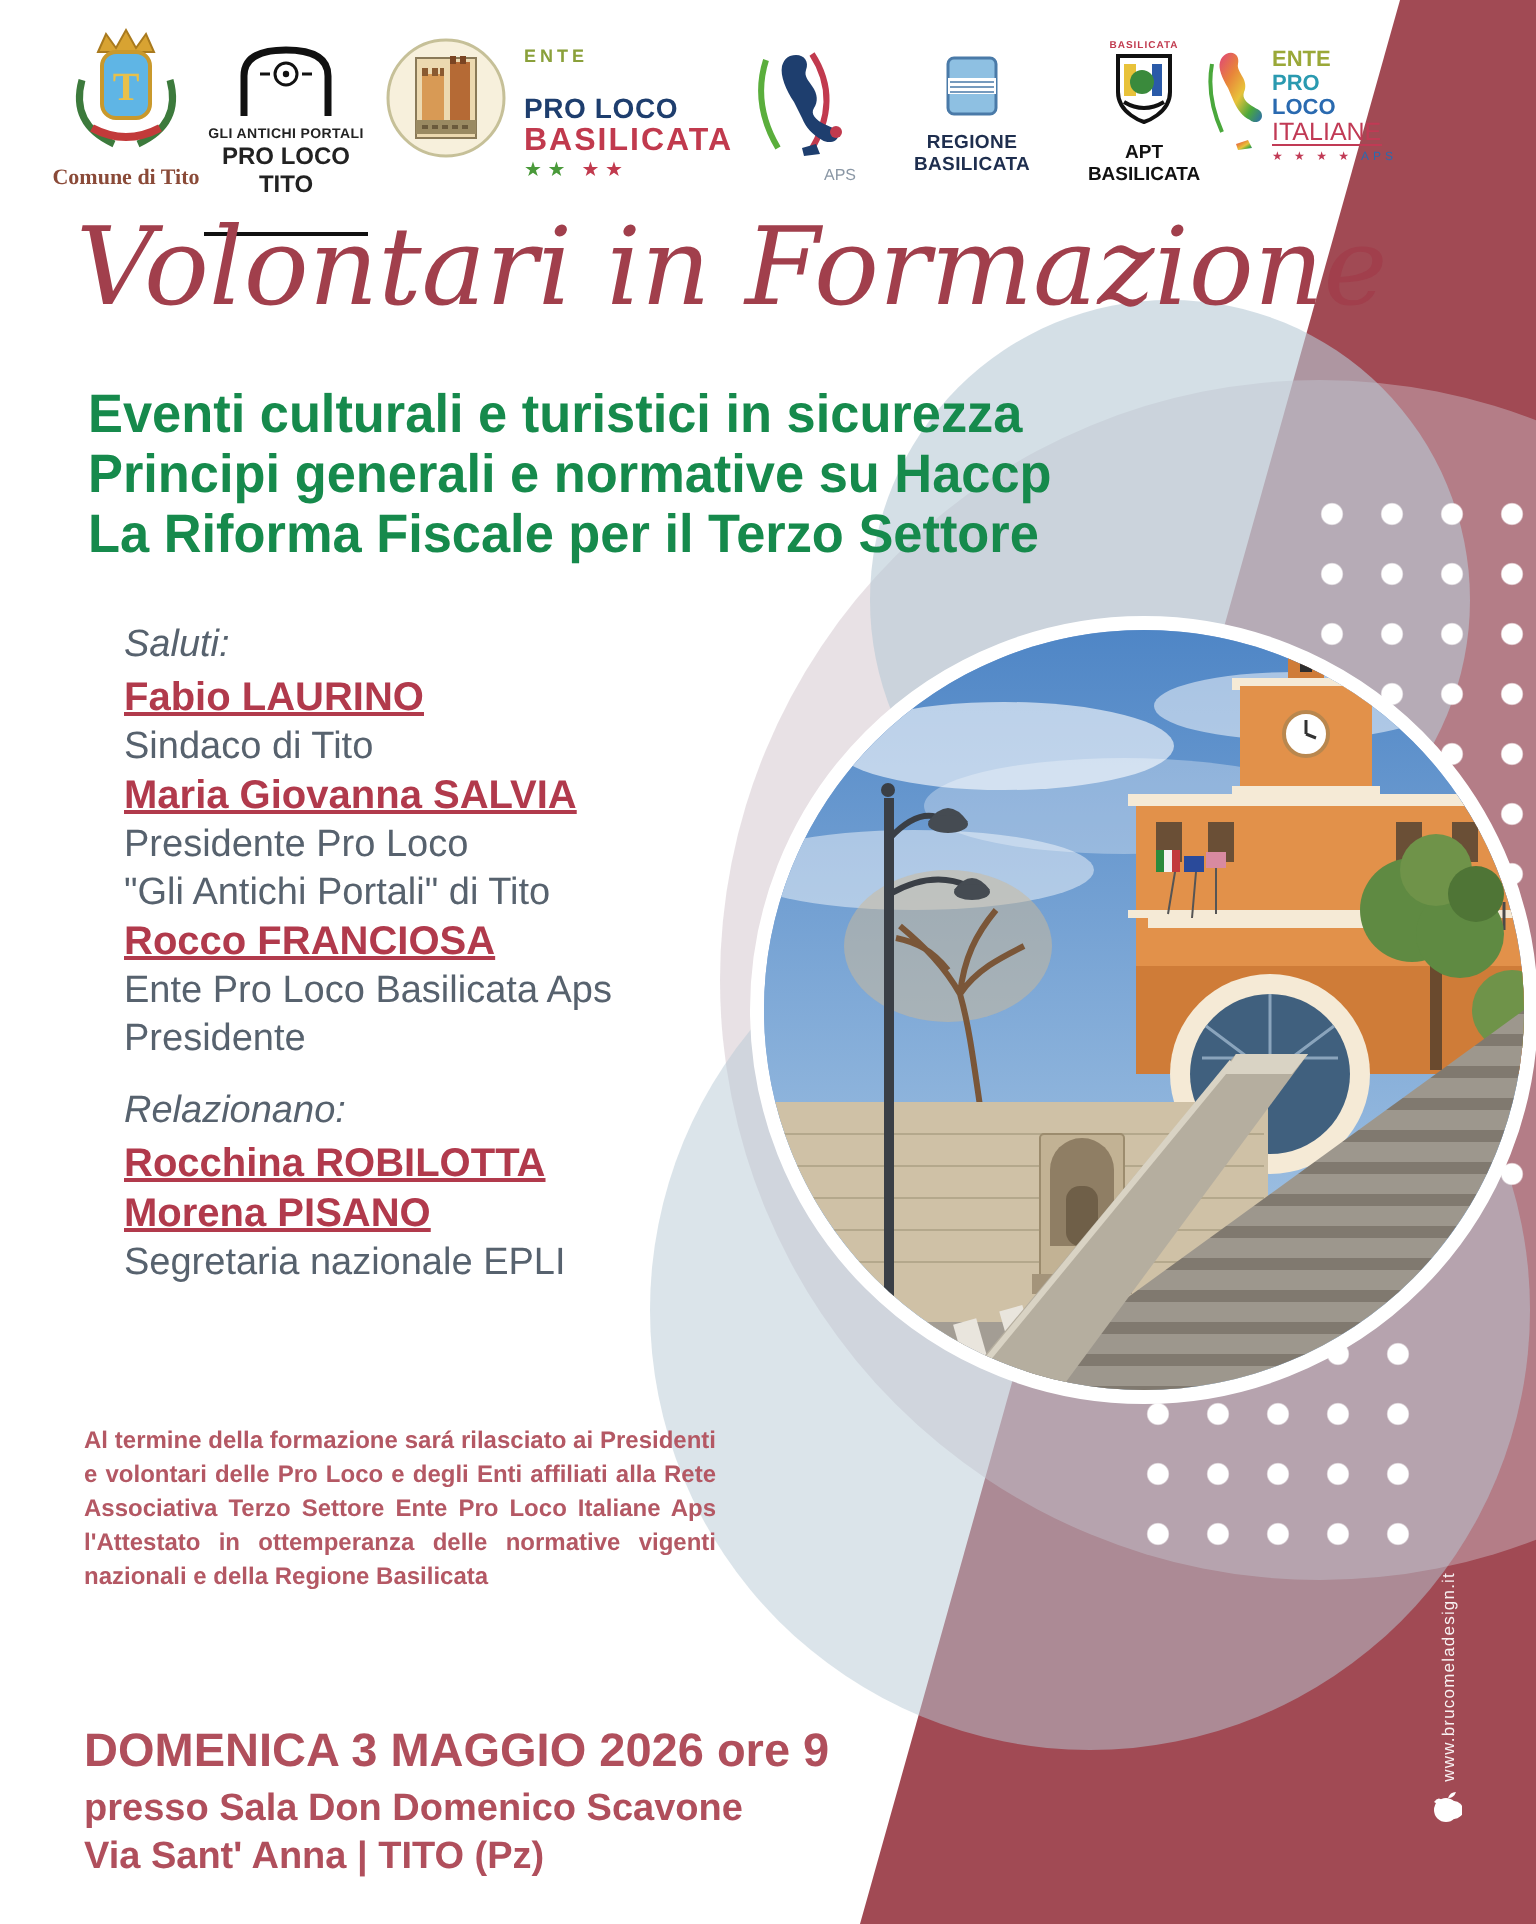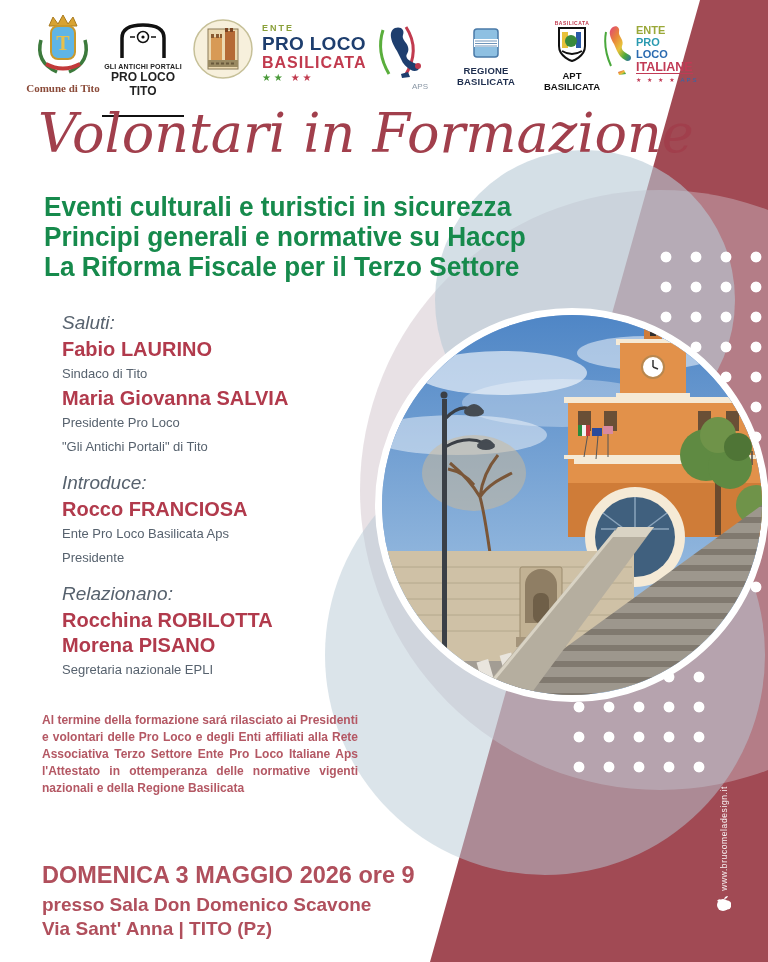--- a/index.html
+++ b/index.html
@@ -29,51 +29,51 @@
   .logo .cap{font-weight:800;}
   .lg-comune{left:20px;top:12px;width:86px;}
   .lg-comune .cap{font-family:"Liberation Serif",serif;font-weight:600;font-size:11px;color:#8a4a38;margin-top:2px;}
   .lg-arch{left:102px;top:22px;width:82px;}
   .lg-arch .t1{font-size:7px;font-weight:800;letter-spacing:.2px;margin-top:1px;}
   .lg-arch .t2{font-size:12px;font-weight:800;border-bottom:2px solid #111;display:inline-block;padding-bottom:17px;}
   .lg-emblem{left:188px;top:18px;width:70px;}
   .lg-epb{left:262px;top:24px;width:178px;display:flex;align-items:flex-start;}
   .lg-epb .txt{width:112px;text-align:left;line-height:1;}
   .lg-epb .ente{font-size:9px;font-weight:700;color:#8aa03a;letter-spacing:2px;}
-  .lg-epb .pl{font-size:19px;font-weight:700;color:#1e3e6e;letter-spacing:.3px;margin-top:1px;}
+  .lg-epb .pl{font-size:14px;font-weight:700;color:#1e3e6e;letter-spacing:.3px;margin-top:14px;}
   .lg-epb .ba{font-size:16px;font-weight:700;color:#c13a4e;letter-spacing:1px;margin-top:2px;}
   .lg-epb .stars{font-size:10px;margin-top:2px;}
   .lg-epb .sg{color:#4a9a3a;} .lg-epb .sr{color:#c13a4e;margin-left:8px;}
   .lg-epb .aps{font-size:8px;color:#8a97a5;text-align:right;margin-top:-2px;}
   .lg-reg{left:440px;top:28px;width:92px;}
   .lg-reg .cap{font-size:9.5px;color:#1e2e4e;margin-top:3px;letter-spacing:.2px;}
   .lg-apt{left:536px;top:20px;width:72px;}
   .lg-apt .mini{font-size:5px;font-weight:800;color:#c13a4e;letter-spacing:.5px;}
   .lg-apt .cap{font-size:9.5px;color:#111;margin-top:2px;}
   .lg-epi{left:602px;top:24px;width:112px;display:flex;align-items:flex-start;text-align:left;}
   .lg-epi .txt{margin-left:4px;line-height:12px;}
   .lg-epi .l1{font-size:11px;font-weight:700;color:#9aa838;}
   .lg-epi .l2{font-size:11px;font-weight:700;color:#2a9ab0;}
   .lg-epi .l3{font-size:11px;font-weight:700;color:#2a6ab0;}
-  .lg-epi .l4{font-size:12.5px;font-weight:700;color:#c13a55;border-bottom:1.5px solid #c13a55;display:inline-block;}
+  .lg-epi .l4{font-size:12.5px;font-weight:400;color:#c13a55;border-bottom:1.5px solid #c13a55;display:inline-block;}
   .lg-epi .st{font-size:6px;color:#c13a55;letter-spacing:2px;}
   .lg-epi .ap{color:#2a6ab0;margin-left:4px;}
 
   
   .title{position:absolute;left:38px;top:102px;font-family:"DejaVu Serif",serif;
          font-style:italic;font-size:54px;color:#a13f4c;letter-spacing:0px;white-space:nowrap;}
   .subtitle{position:absolute;left:44px;top:192px;font-size:27px;font-weight:700;color:#168a4c;
             line-height:30px;transform:scaleX(.97);transform-origin:left top;white-space:nowrap;}
 
   
   .speakers{position:absolute;left:42px;top:312px;width:330px;margin-left:20px;}
   .sec-heading{font-style:italic;font-size:19px;color:#57626e;margin:13px 0 3px;}
   .sec-heading.first{margin-top:0;}
-  .name{font-size:20px;font-weight:700;color:#b13a4c;line-height:25px;}
-  .role{font-size:13px;color:#57626e;line-height:24px;}
+  .name{font-size:20px;font-weight:700;color:#b13a4c;line-height:25px;text-decoration:underline;}
+  .role{font-size:19px;color:#57626e;line-height:24px;}
 
   .note{position:absolute;left:42px;top:712px;width:316px;font-size:12px;font-weight:600;
         color:#b45864;line-height:1.42;text-align:justify;margin:0;}
 
   .event{position:absolute;left:42px;top:862px;color:#b04f5c;font-weight:700;white-space:nowrap;}
   .event .l1{font-size:23.5px;margin-bottom:4px;}
   .event .l2,.event .l3{font-size:19px;line-height:24px;}
 
   .watermark{position:absolute;left:716px;top:786px;display:flex;flex-direction:column;
              align-items:center;color:rgba(255,255,255,.92);}
@@ -203,21 +203,20 @@
   </div>
 
   <div class="speakers">
     <div class="sec-heading first">Saluti:</div>
     <div class="name">Fabio LAURINO</div>
     <div class="role">Sindaco di Tito</div>
     <div class="name">Maria Giovanna SALVIA</div>
     <div class="role">Presidente Pro Loco</div>
     <div class="role">"Gli Antichi Portali" di Tito</div>
 
-    <div class="sec-heading">Introduce:</div>
     <div class="name">Rocco FRANCIOSA</div>
     <div class="role">Ente Pro Loco Basilicata Aps</div>
     <div class="role">Presidente</div>
 
     <div class="sec-heading">Relazionano:</div>
     <div class="name">Rocchina ROBILOTTA</div>
     <div class="name">Morena PISANO</div>
     <div class="role">Segretaria nazionale EPLI</div>
   </div>
 

